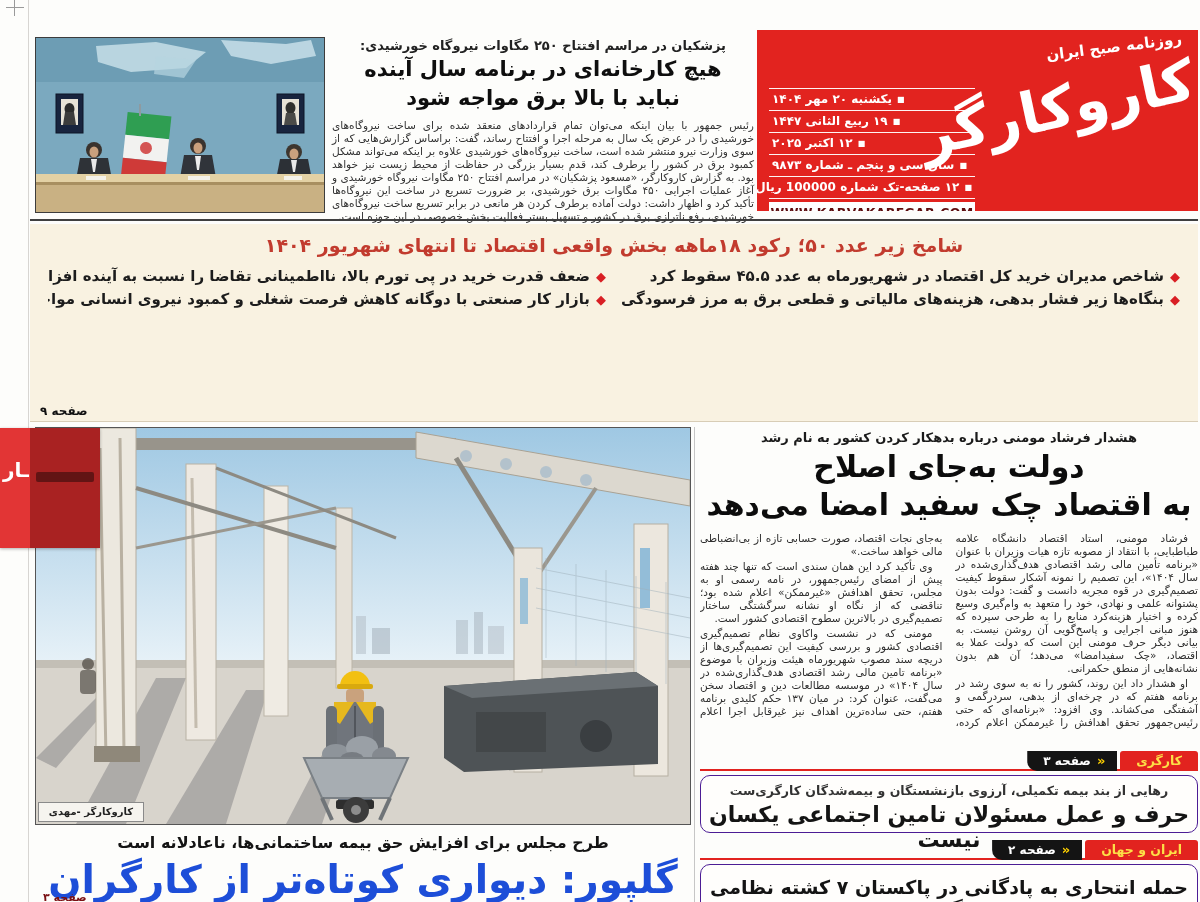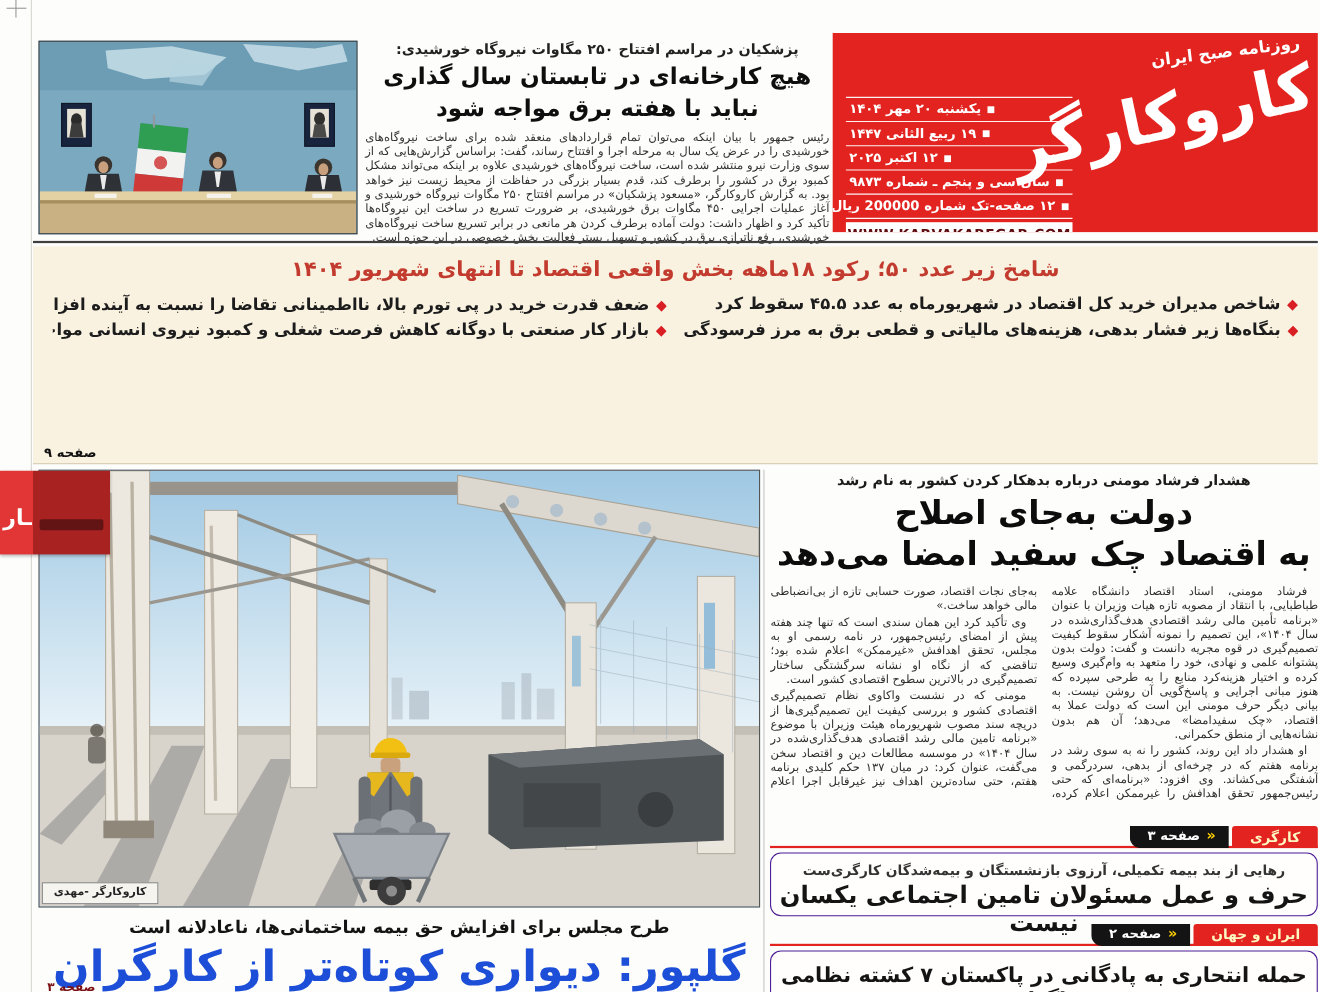--- a/index.html
+++ b/index.html
@@ -39,37 +39,37 @@
   .ls-bullets { display:flex; direction:rtl; margin-top:9px; padding:0 10px; }
   .ls-col { width:50%; padding:0 8px; }
   .bullet { font-size:15px; font-weight:bold; color:#1c1c1c; text-align:right; line-height:1.55; white-space:nowrap; overflow:hidden; }
   .bullet::before { content:"◆"; color:#d91f24; margin-left:6px; font-size:13px; }
   .ls-page { position:absolute; left:10px; bottom:3px; font-size:12px; font-weight:bold; color:#111; }
 
   
   .main-photo { position:absolute; left:35px; top:427px; width:656px; height:398px; border:1px solid #555; background:#bcd7ea; overflow:hidden; }
   .photo-caption { position:absolute; left:2px; bottom:2px; width:106px; height:20px; background:#f6f4ef; border:1px solid #8a8a8a;
     font-size:10px; font-weight:bold; color:#222; text-align:center; line-height:18px; direction:rtl; }
-  .side-banner { position:absolute; left:0; top:428px; width:100px; height:76px; z-index:5;
+  .side-banner { position:absolute; left:0; top:428px; width:100px; height:120px; z-index:5;
     background:linear-gradient(90deg,#e23535 0 30px,#a92222 30px 100%); box-shadow:0 1px 3px rgba(0,0,0,.3); }
   .side-banner .sb-text { position:absolute; left:1px; top:30px; width:30px; text-align:center; color:#fff; font-size:20px; font-weight:bold; direction:rtl; }
   .side-banner .sb-smudge { position:absolute; left:36px; top:44px; width:58px; height:10px; background:rgba(40,10,10,.55); border-radius:2px; }
 
   .col-divider { position:absolute; left:694px; top:427px; width:1px; height:475px; background:#c6c6c6; }
 
   .right-col { position:absolute; left:700px; top:427px; width:498px; height:475px; direction:rtl; }
   .m-kicker { text-align:center; font-size:13px; font-weight:bold; color:#1b1b1b; padding-top:3px; }
   .m-title  { text-align:center; font-size:30px; font-weight:bold; color:#0c0c0c; line-height:1.25; margin-top:3px; }
   .m-body { margin-top:9px; height:212px; overflow:hidden; column-count:2; column-gap:13px;
     font-size:10.5px; line-height:1.24; text-align:justify; color:#2e2e2e; }
   .m-body p { margin-bottom:2px; text-indent:10px; }
 
   .tab-row { position:relative; height:21px; margin-top:6px; border-bottom:2px solid #e2231f; }
   .tab-set { position:absolute; right:0; bottom:-2px; display:flex; direction:rtl; gap:3px; align-items:stretch; }
-  .tab-red { background:#e2231f; color:#fef9c3; font-size:12.5px; font-weight:bold; padding:2px 16px 3px; border-radius:3px 3px 0 0; }
+  .tab-red { background:#e2231f; color:#fde047; font-size:12.5px; font-weight:bold; padding:2px 16px 3px; border-radius:3px 3px 0 0; }
   .tab-black { background:#141414; color:#fff; font-size:12px; font-weight:bold; padding:2px 12px 3px 16px;
     clip-path:polygon(100% 0, 0 0, 0 100%, 100% 100%, calc(100% - 0px) 100%); }
   .tab-black { clip-path:polygon(0 0, 100% 0, 100% 100%, 0 100%); border-radius:0 0 0 10px; }
   .tab-black .chev { color:#ffd100; font-weight:bold; margin-left:6px; font-size:13px; letter-spacing:-1px; }
 
   .news-box { border:1px solid #4c1d95; border-radius:10px; background:#fffefc; margin-top:4px; text-align:center; padding-top:7px; }
   .nb-kicker { font-size:12.5px; color:#333; font-weight:bold; }
   .nb-title  { font-weight:bold; color:#141414; margin-top:4px; }
   .nb1 { height:58px; } .nb1 .nb-title { font-size:22px; }
   .nb2 { height:60px; } .nb2 .nb-title { font-size:19px; }
@@ -137,36 +137,36 @@
       <rect x="0" y="144" width="288" height="3" fill="#a88f60"></rect>
       <rect x="50" y="138" width="20" height="4" fill="#f4f2ea"></rect>
       <rect x="152" y="138" width="22" height="4" fill="#f4f2ea"></rect>
       <rect x="248" y="138" width="18" height="4" fill="#f4f2ea"></rect>
     </svg>
   </figure>
 
   <article class="top-story">
     <div class="ts-kicker">پزشکیان در مراسم افتتاح ۲۵۰ مگاوات نیروگاه خورشیدی:</div>
     <h2 class="ts-title">
-      <span>هیچ کارخانه‌ای در تابستان سال گذاری</span><br>
-      <span>نباید با هفته برق مواجه شود</span>
+      <span>هیچ کارخانه‌ای در برنامه سال آینده</span><br>
+      <span>نباید با بالا برق مواجه شود</span>
     </h2>
     <p class="ts-body">رئیس جمهور با بیان اینکه می‌توان تمام قراردادهای منعقد شده برای ساخت نیروگاه‌های خورشیدی را در عرض یک سال به مرحله اجرا و افتتاح رساند، گفت: براساس گزارش‌هایی که از سوی وزارت نیرو منتشر شده است، ساخت نیروگاه‌های خورشیدی علاوه بر اینکه می‌تواند مشکل کمبود برق در کشور را برطرف کند، قدم بسیار بزرگی در حفاظت از محیط زیست نیز خواهد بود. به گزارش کاروکارگر، «مسعود پزشکیان» در مراسم افتتاح ۲۵۰ مگاوات نیروگاه خورشیدی و آغاز عملیات اجرایی ۴۵۰ مگاوات برق خورشیدی، بر ضرورت تسریع در ساخت این نیروگاه‌ها تأکید کرد و اظهار داشت: دولت آماده برطرف کردن هر مانعی در برابر تسریع ساخت نیروگاه‌های خورشیدی، رفع ناترازی برق در کشور و تسهیل بستر فعالیت بخش خصوصی در این حوزه است.</p>
     <div class="ts-cont">ادامه در صفحه ۲</div>
   </article>
 
   <header class="masthead">
     <div class="mh-tagline">روزنامه صبح ایران</div>
     <div class="mh-logo">کاروکارگر</div>
     <div class="mh-dates">
       <div class="mh-date-row">یکشنبه ۲۰ مهر ۱۴۰۴</div>
       <div class="mh-date-row">۱۹ ربیع الثانی ۱۴۴۷</div>
       <div class="mh-date-row">۱۲ اکتبر ۲۰۲۵</div>
       <div class="mh-date-row">سال سی و پنجم ـ شماره ۹۸۷۳</div>
-      <div class="mh-date-row">۱۲ صفحه-تک شماره 200000 ریال</div>
+      <div class="mh-date-row">۱۲ صفحه-تک شماره 100000 ریال</div>
       <div class="mh-url">WWW.KARVAKAREGAR.COM</div>
     </div>
   </header>
 
   <div class="top-rule"></div>
 
   <section class="lead-box">
     <div class="ls-kicker">شامخ زیر عدد ۵۰؛ رکود ۱۸ماهه بخش واقعی اقتصاد تا انتهای شهریور ۱۴۰۴</div>
     <div class="ls-bullets">
       <div class="ls-col">

